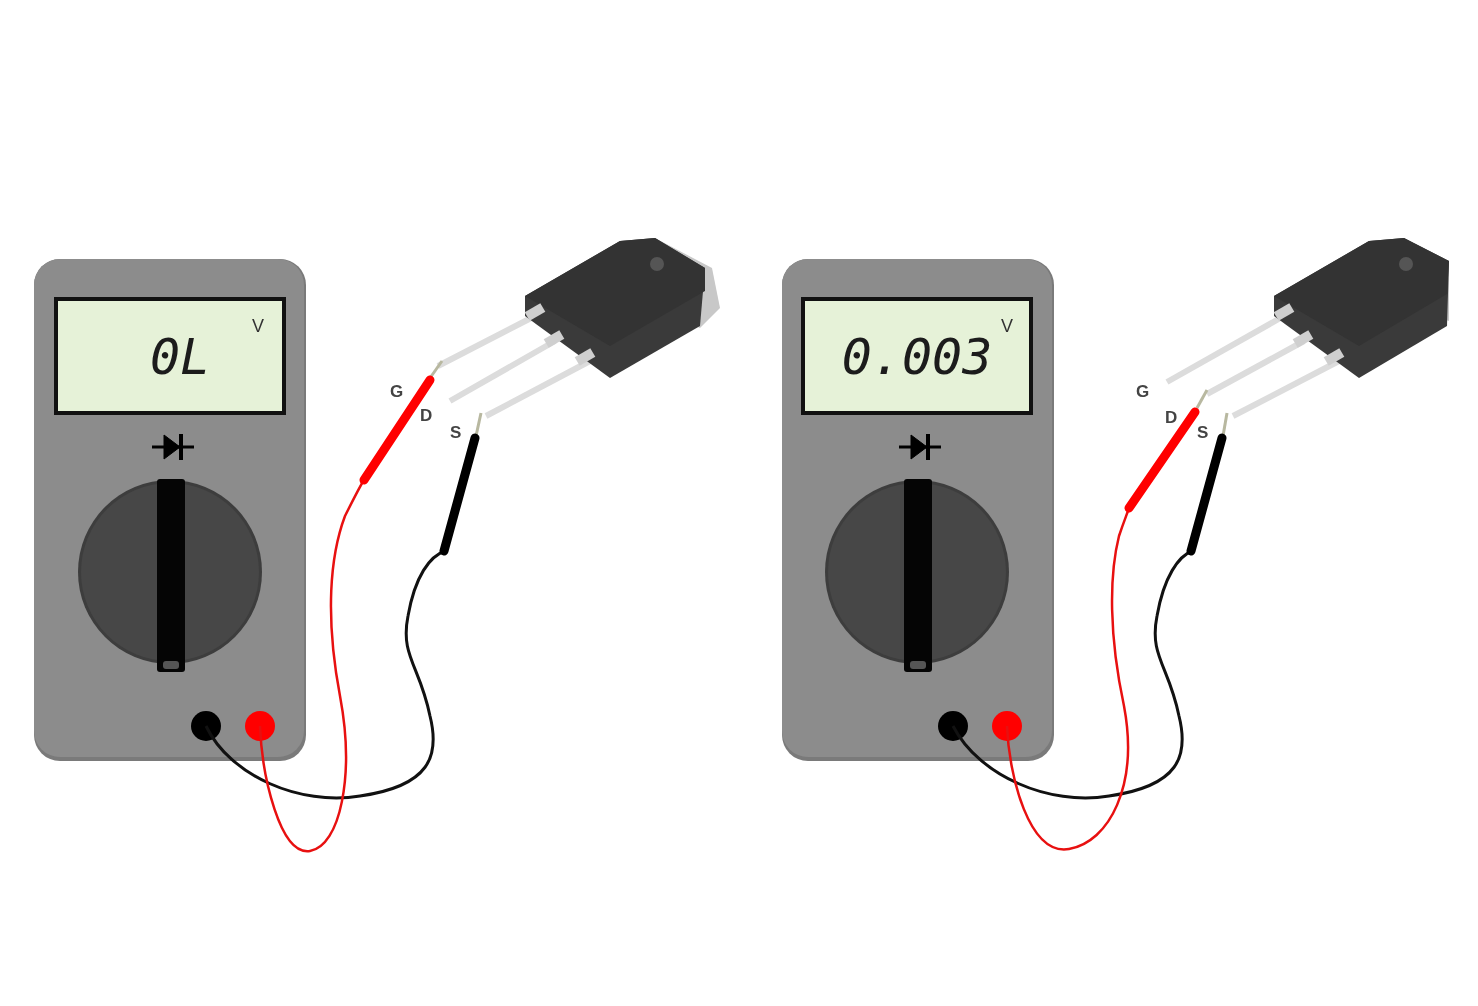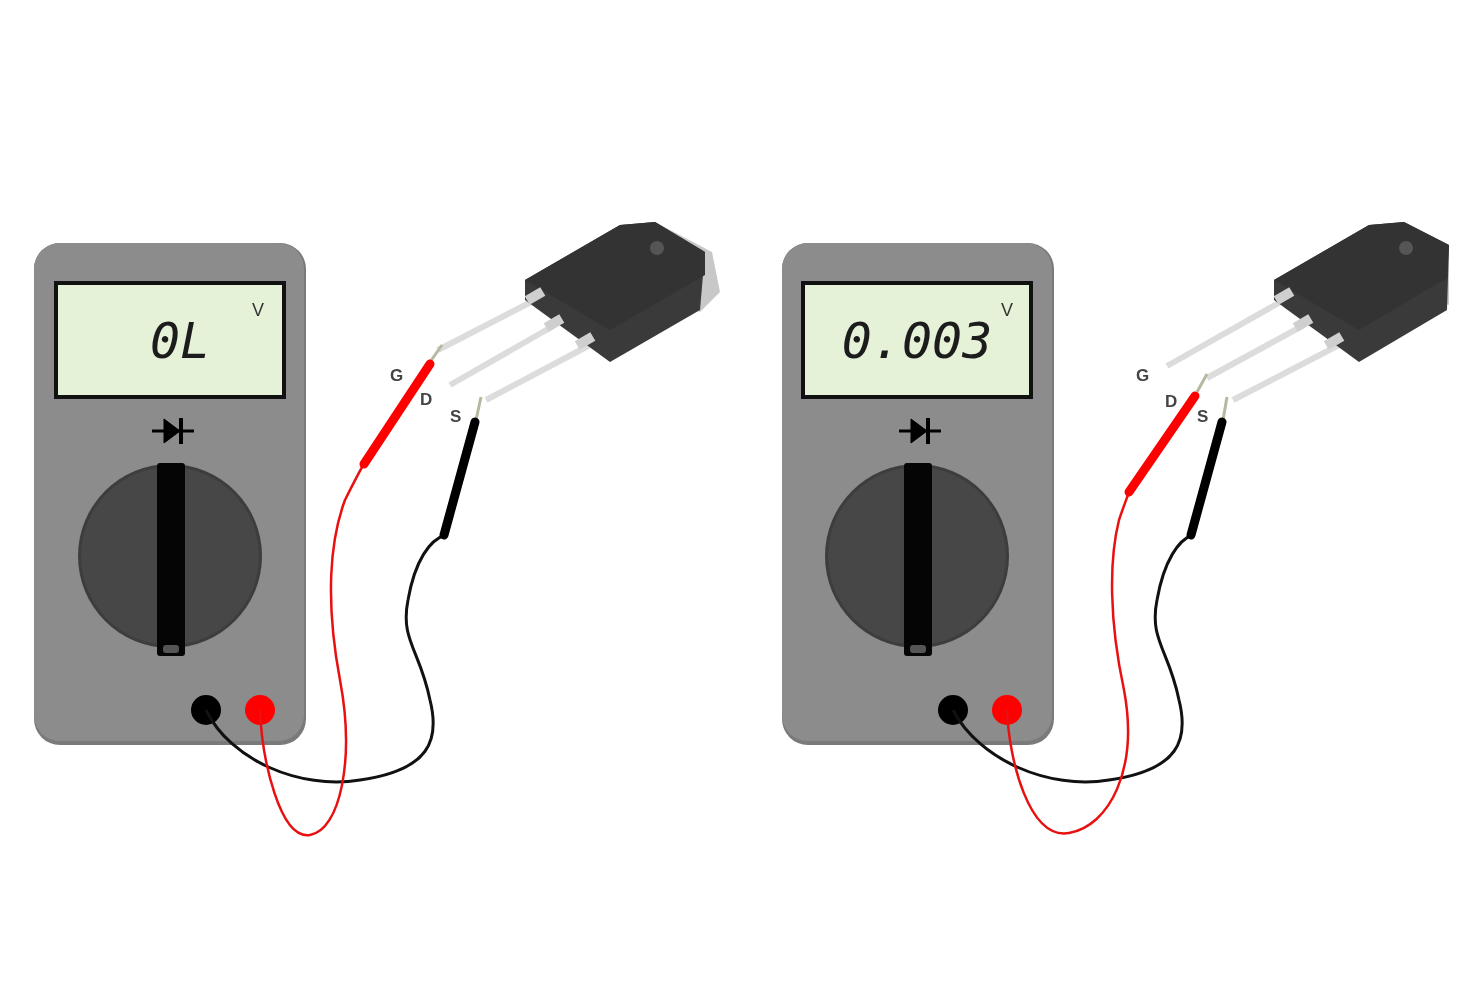--- a/index.html
+++ b/index.html
@@ -1,17 +1,17 @@
 <!DOCTYPE html>
 <html><head>
 <meta charset="utf-8">
 <style>
   html, body { margin: 0; padding: 0; background: #ffffff; }
   body { width: 1478px; height: 1006px; position: relative; overflow: hidden; font-family: "Liberation Sans", sans-serif; }
-  .panel { position: absolute; top: 0; width: 739px; height: 735px; }
+  .panel { position: absolute; top: 16px; width: 739px; height: 735px; }
   .panel-left { left: 0; }
   .panel-right { left: 749px; }
   svg { position: absolute; left: 0; top: 0; }
   .lcd-text { font-family: "DejaVu Sans Mono", monospace; font-style: italic; fill: #1c1c1c; }
   .unit-text { font-family: "Liberation Sans", sans-serif; fill: #333; }
   .pin-label { font-family: "Liberation Sans", sans-serif; font-weight: bold; fill: #444; }
 </style>
 </head>
 <body>
 

